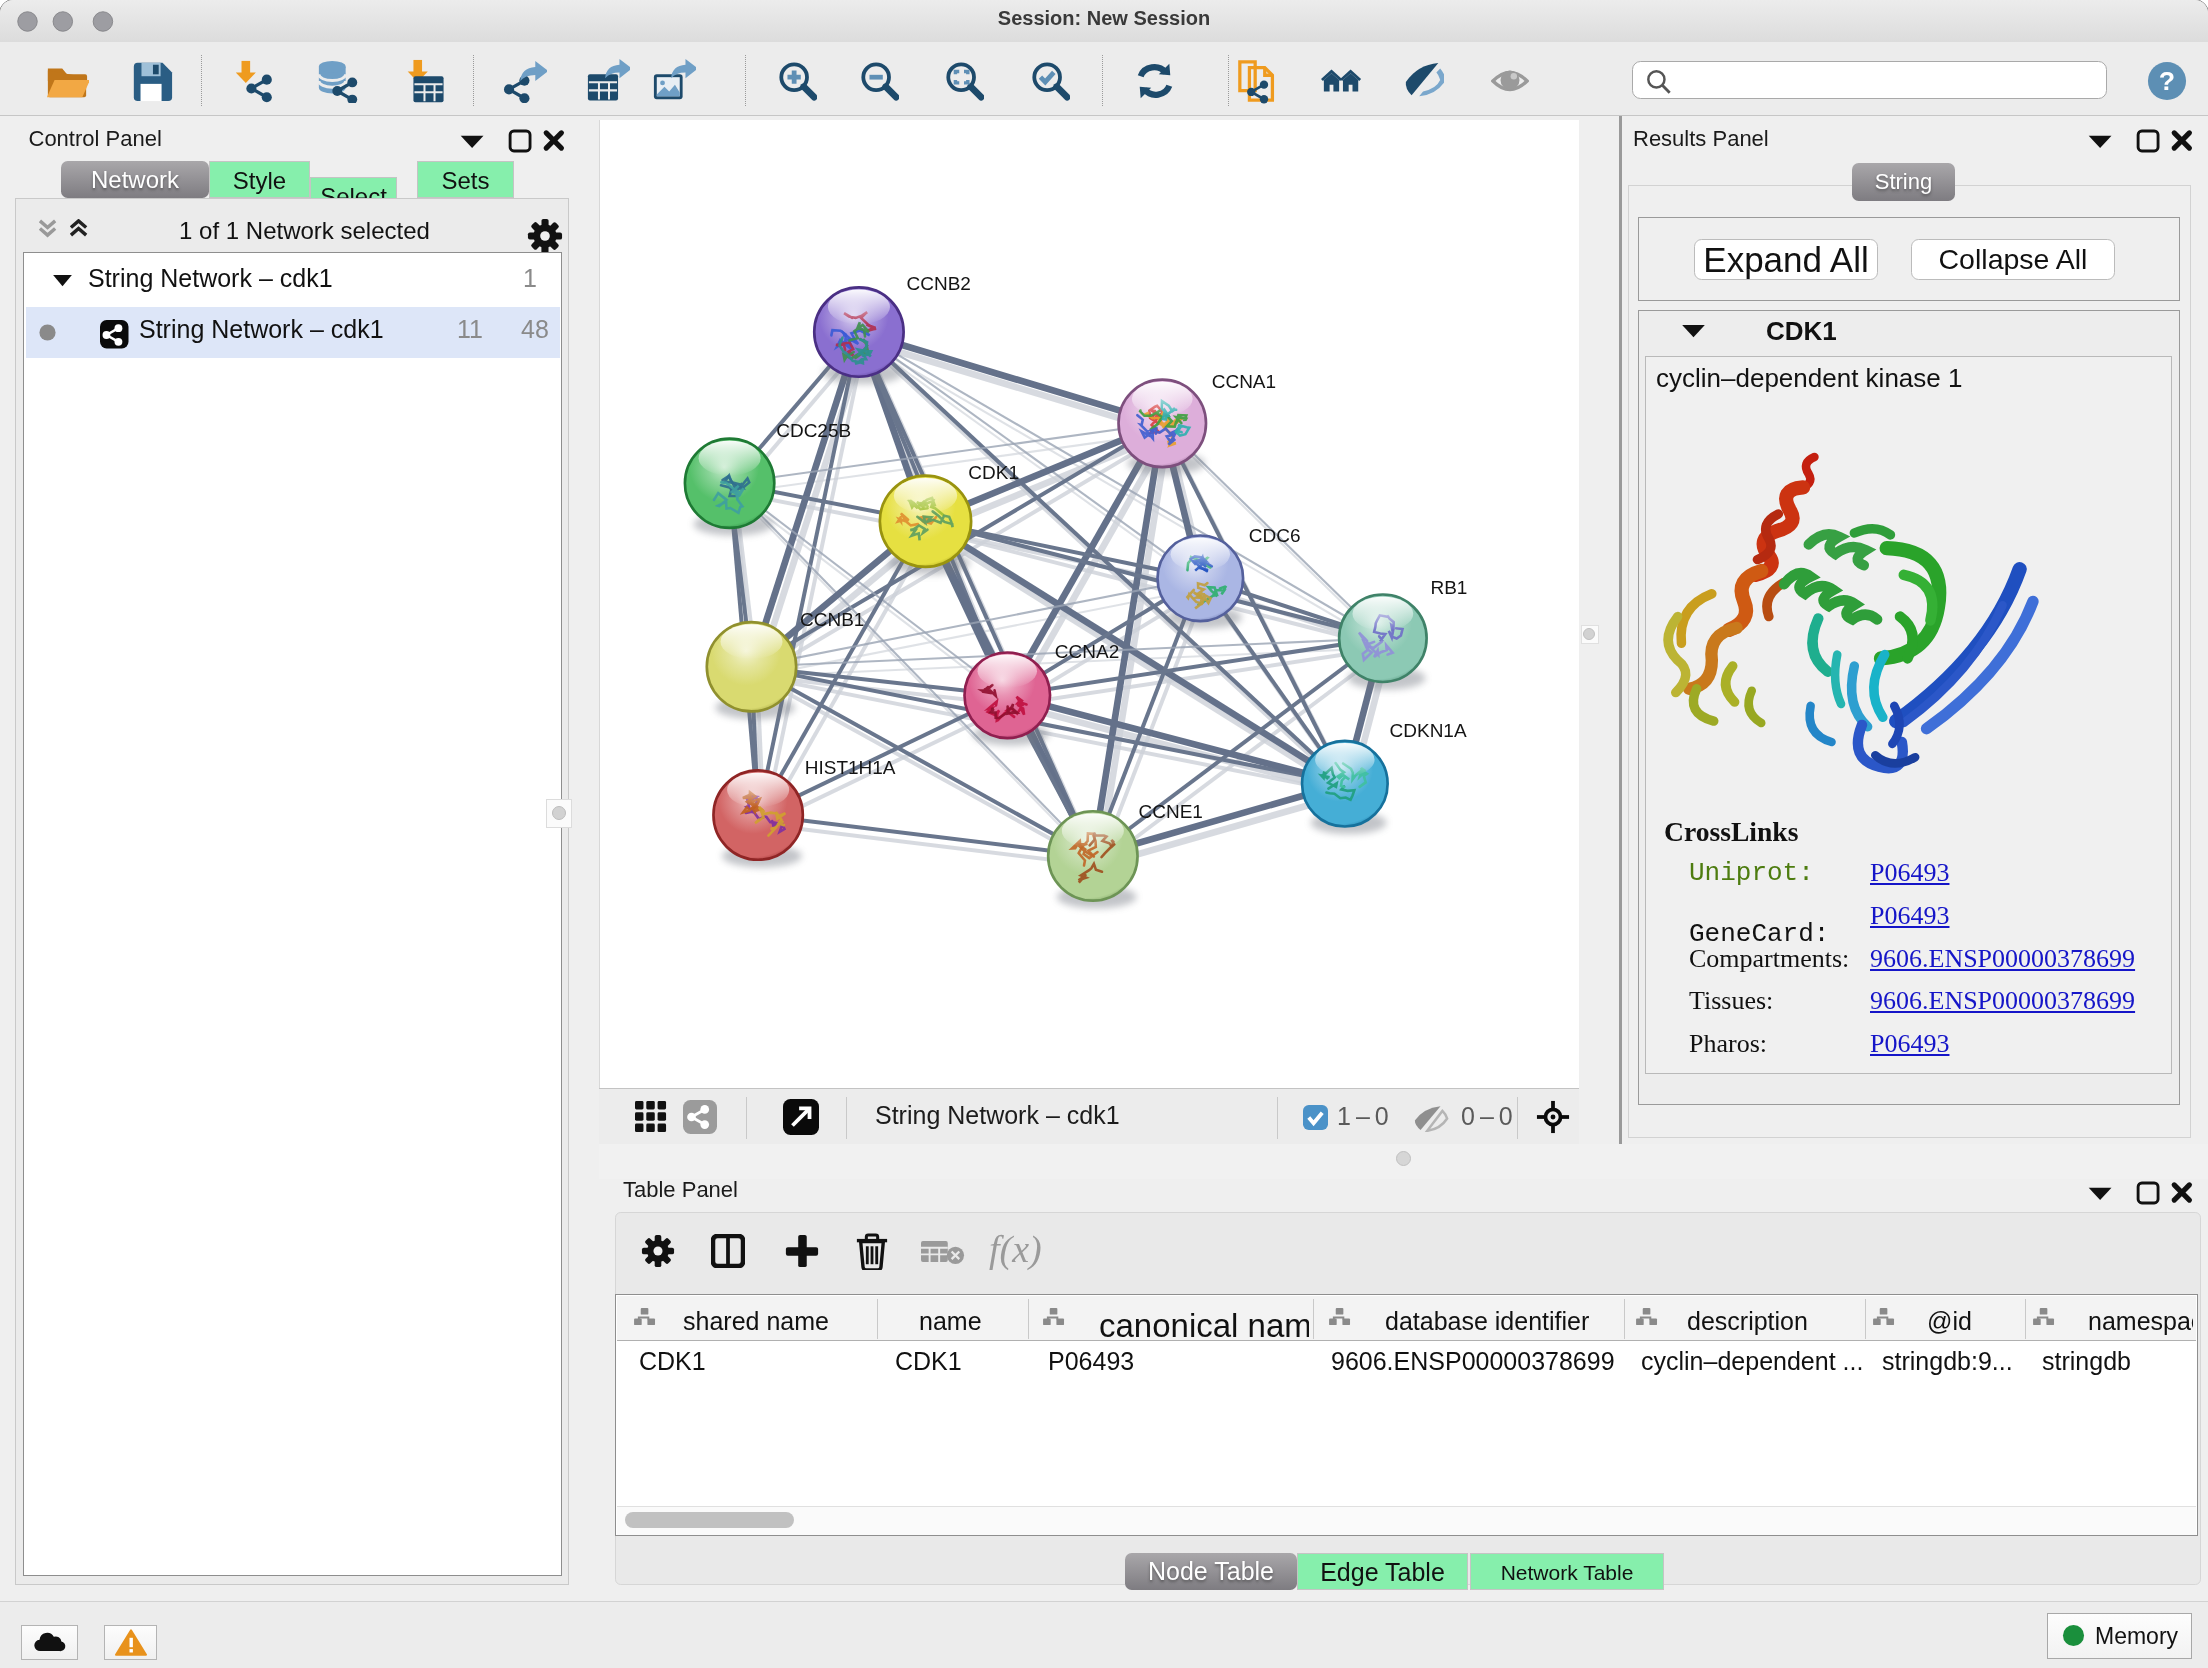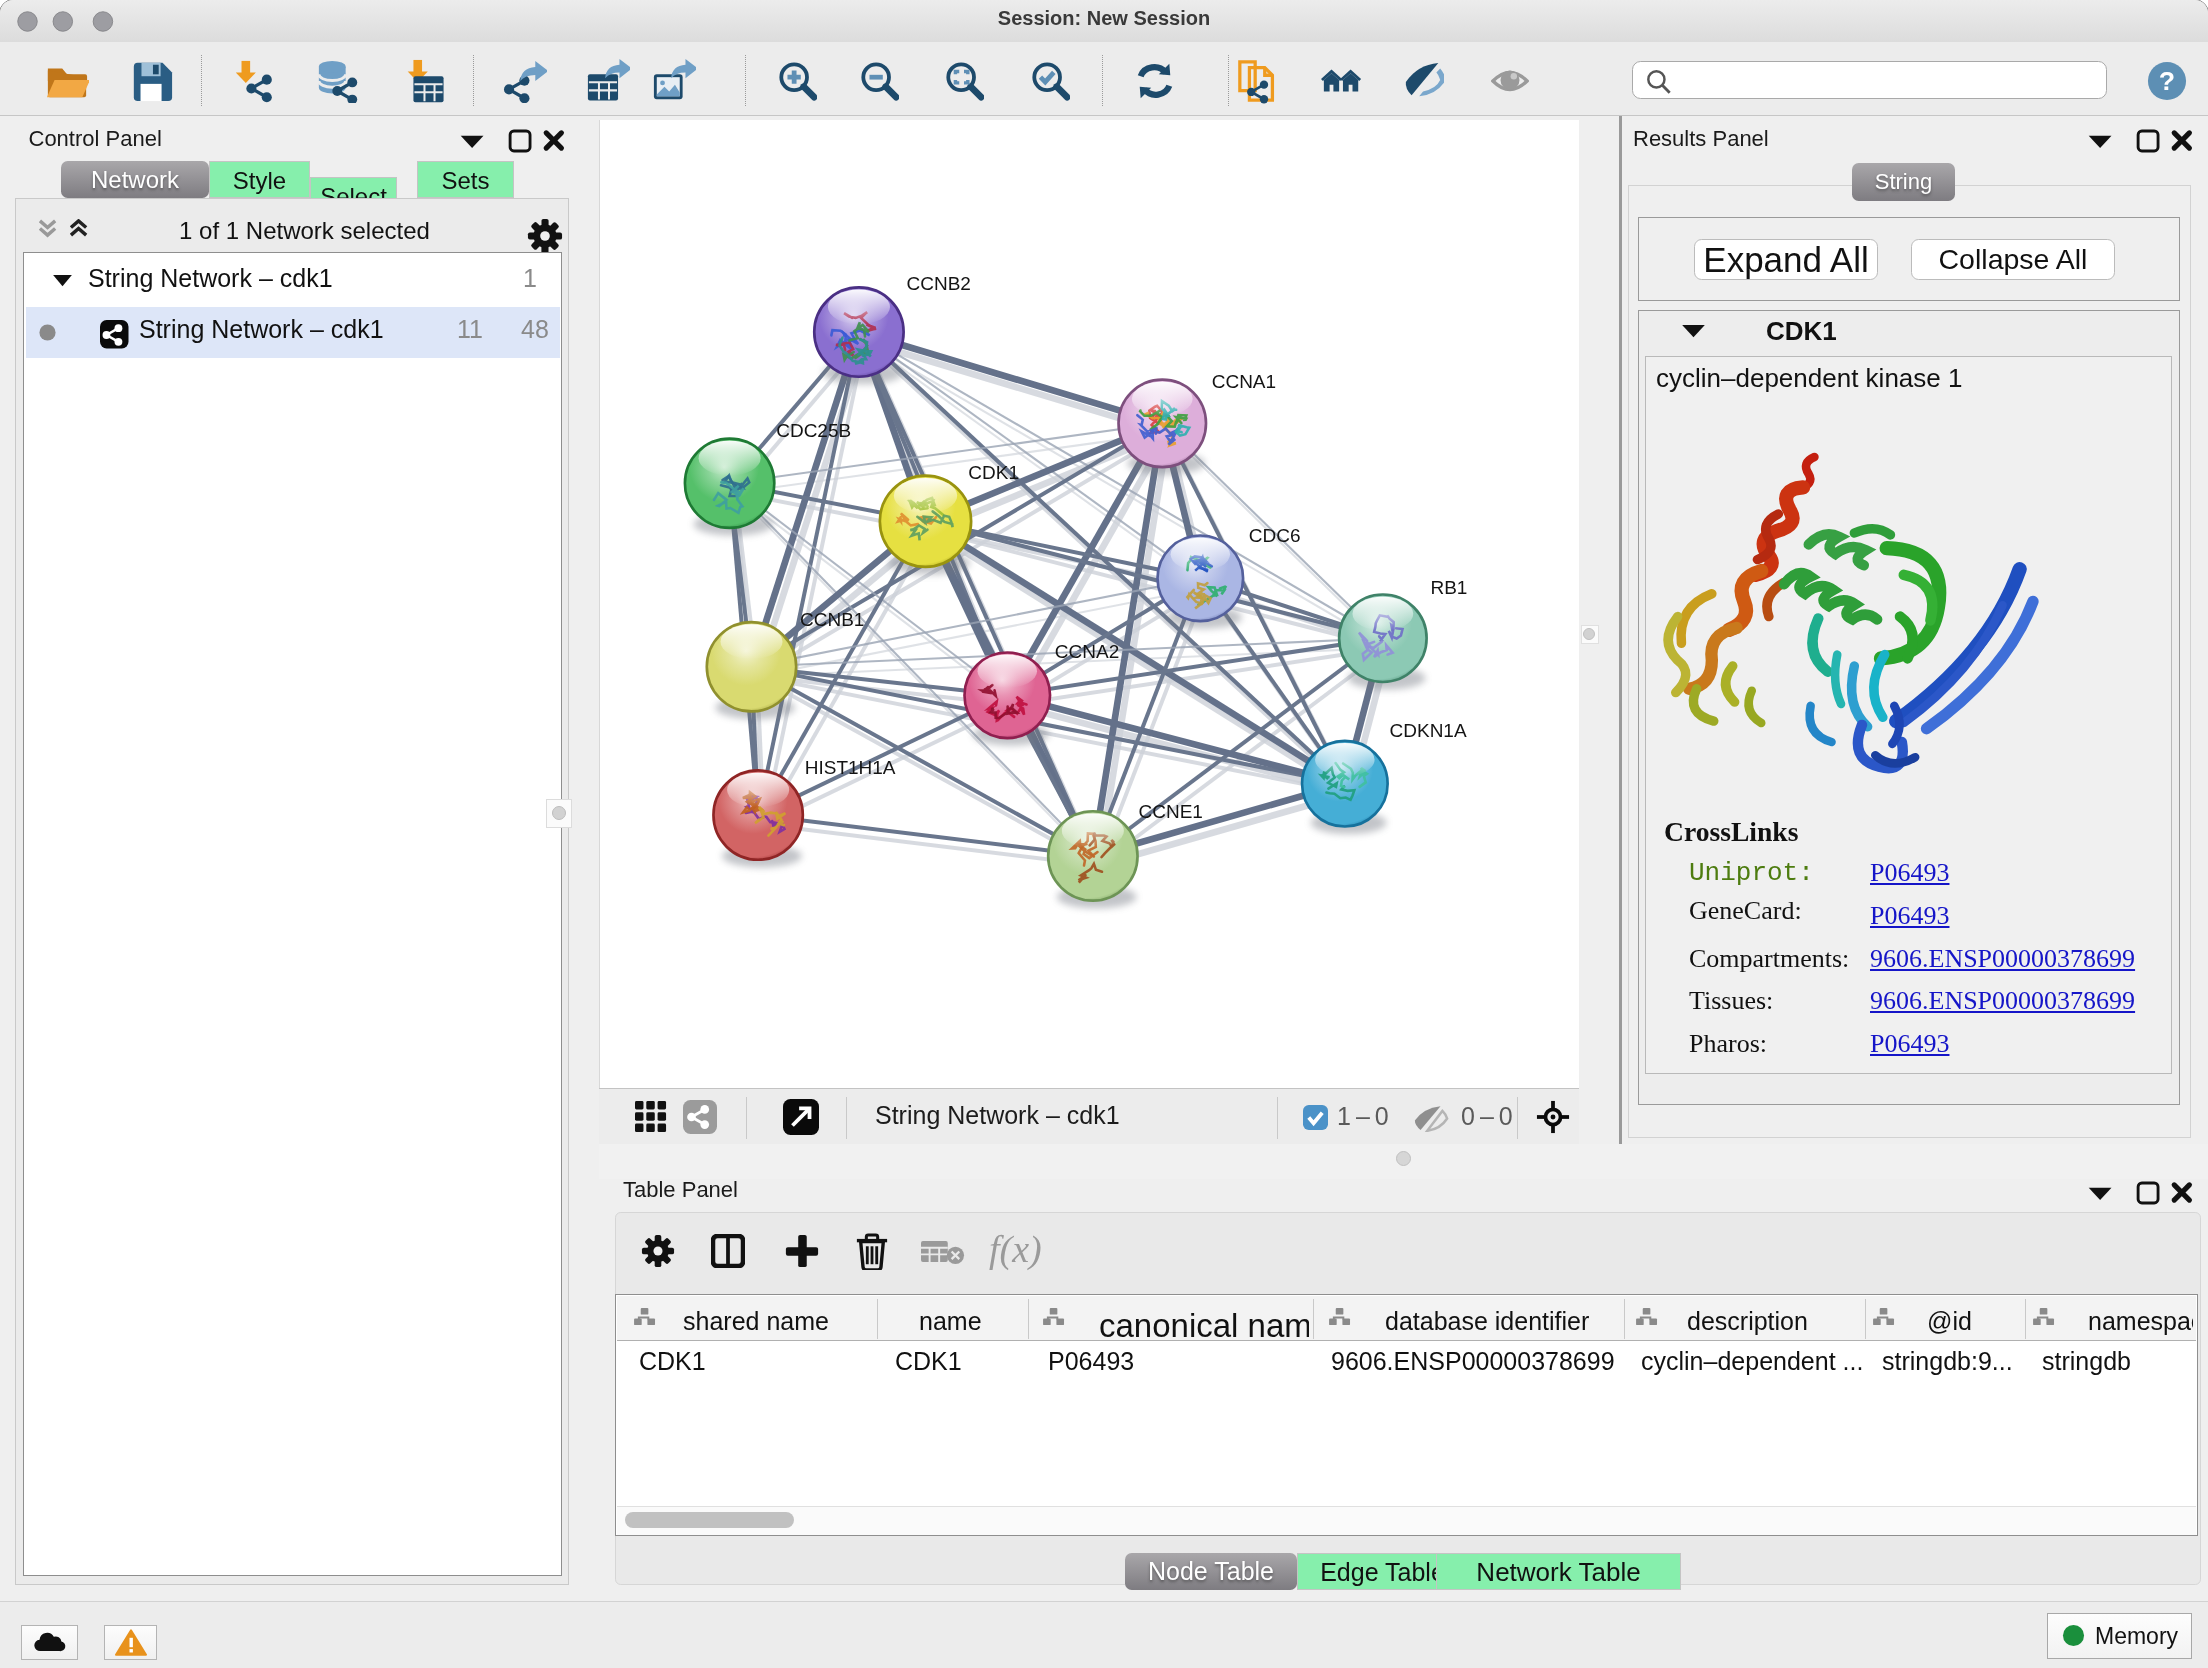--- a/index.html
+++ b/index.html
@@ -658,21 +658,21 @@
 <path d="M2106,636 q-30,70 -104,124" stroke="#2b57c8" stroke-width="9"></path>
 <path d="M1958,762 q-14,36 18,44 q30,8 24,-26" stroke="#2b57c8" stroke-width="11"></path>
 <path d="M2014,796 q-24,14 -42,-2" stroke="#1a3f9e" stroke-width="9"></path>
 <path d="M1904,742 q-6,30 22,38" stroke="#2486c8" stroke-width="9"></path>
 <path d="M1992,742 q12,22 -2,40" stroke="#1e46b4" stroke-width="9"></path>
 </g>
         </g>
       </svg></div>
 <div class="abs" style="left:1664px;top:816px;font-size:27.6px;font-weight:bold;font-family:'Liberation Serif',serif;color:#111">CrossLinks</div>
 <div class="abs" style="left:1689px;top:858px;font-size:26px;font-family:Liberation Mono, monospace;color:#4d7c0f">Uniprot:</div>
-<div class="abs" style="left:1689px;top:896px;font-size:26px;font-family:Liberation Serif, serif;color:#111">GeneCard:</div>
+<div class="abs" style="left:1689px;top:919px;font-size:26px;font-family:Liberation Mono, monospace;color:#111">GeneCard:</div>
 <div class="abs" style="left:1689px;top:944px;font-size:26px;font-family:'Liberation Serif',serif;color:#111">Compartments:</div>
 <div class="abs" style="left:1689px;top:986px;font-size:26px;font-family:'Liberation Serif',serif;color:#111">Tissues:</div>
 <div class="abs" style="left:1689px;top:1029px;font-size:26px;font-family:'Liberation Serif',serif;color:#111">Pharos:</div>
 <div class="abs" style="left:1870px;top:858px;font-size:26px;font-family:'Liberation Serif',serif;color:#1515c8;text-decoration:underline">P06493</div>
 <div class="abs" style="left:1870px;top:901px;font-size:26px;font-family:'Liberation Serif',serif;color:#1515c8;text-decoration:underline">P06493</div>
 <div class="abs" style="left:1870px;top:944px;font-size:26px;font-family:'Liberation Serif',serif;color:#1515c8;text-decoration:underline">9606.ENSP00000378699</div>
 <div class="abs" style="left:1870px;top:986px;font-size:26px;font-family:'Liberation Serif',serif;color:#1515c8;text-decoration:underline">9606.ENSP00000378699</div>
 <div class="abs" style="left:1870px;top:1029px;font-size:26px;font-family:'Liberation Serif',serif;color:#1515c8;text-decoration:underline">P06493</div>
 <div class="abs" style="left:599px;top:1144px;width:1609px;height:35px;background:#f1f1f1"></div>
 <div class="abs" style="left:1396px;top:1151px;width:15px;height:15px;border-radius:50%;background:#d6d6d6;border:1px solid #c0c0c0"></div>
@@ -797,21 +797,21 @@
 <div class="abs" style="left:895px;top:1347px;font-size:25px;color:#111;white-space:nowrap">CDK1</div>
 <div class="abs" style="left:1048px;top:1347px;font-size:25px;color:#111;white-space:nowrap">P06493</div>
 <div class="abs" style="left:1331px;top:1347px;font-size:25px;color:#111;white-space:nowrap">9606.ENSP00000378699</div>
 <div class="abs" style="left:1641px;top:1347px;font-size:25px;color:#111;white-space:nowrap">cyclin–dependent ...</div>
 <div class="abs" style="left:1882px;top:1347px;font-size:25px;color:#111;white-space:nowrap">stringdb:9...</div>
 <div class="abs" style="left:2042px;top:1347px;font-size:25px;color:#111;white-space:nowrap">stringdb</div>
 <div class="abs" style="left:617px;top:1506px;width:1579px;height:28.5px;background:#fafafa;border-top:1px solid #e0e0e0"></div>
 <div class="abs" style="left:625px;top:1512px;width:169px;height:16px;border-radius:8.6px;background:#c1c1c1"></div>
 <div class="tab tabsel" style="left:1125px;top:1553px;width:172px;font-size:25px">Node Table</div>
 <div class="tab" style="left:1297px;top:1553px;width:171px;font-size:25px">Edge Table</div>
-<div class="tab" style="left:1436px;top:1553px;width:245px;font-size:26px">Network Table</div>
+<div class="tab" style="left:1470px;top:1553px;width:194px;font-size:21px">Network Table</div>
 <div class="abs" style="left:0;top:1601px;width:2208px;height:68px;background:#ececec;border-top:1.9px solid #d2d2d2"></div>
 <div class="abs" style="left:21px;top:1625px;width:57px;height:35px;background:linear-gradient(#fdfdfd,#f0f0f0);border:1.9px solid #b4b4b4;text-align:center"><svg width="38" height="25" viewBox="0 0 40 26" style="margin-top:3.8px">
         <path d="M10,22 a6,6 0 0 1 -1,-12 a8,8 0 0 1 15,-3 a6,6 0 0 1 8,5 a5,5 0 0 1 -2,10 z" fill="#111"></path>
       </svg></div>
 <div class="abs" style="left:104px;top:1625px;width:53px;height:35px;background:linear-gradient(#fdfdfd,#f0f0f0);border:1.9px solid #b4b4b4;text-align:center"><svg width="32" height="27" viewBox="0 0 34 28" style="margin-top:2.9px">
         <path d="M17,1 L33,27 H1 Z" fill="#e8921c" stroke="#e8921c" stroke-width="2" stroke-linejoin="round"></path>
         <rect x="15.4" y="9" width="3.6" height="10" fill="#fff"></rect>
         <rect x="15.4" y="21" width="3.6" height="3.6" fill="#fff"></rect>
       </svg></div>
 <div class="abs" style="left:2047px;top:1613px;width:145px;height:46px;background:linear-gradient(#fdfdfd,#f2f2f2);border:1.9px solid #a8a8a8"></div>

